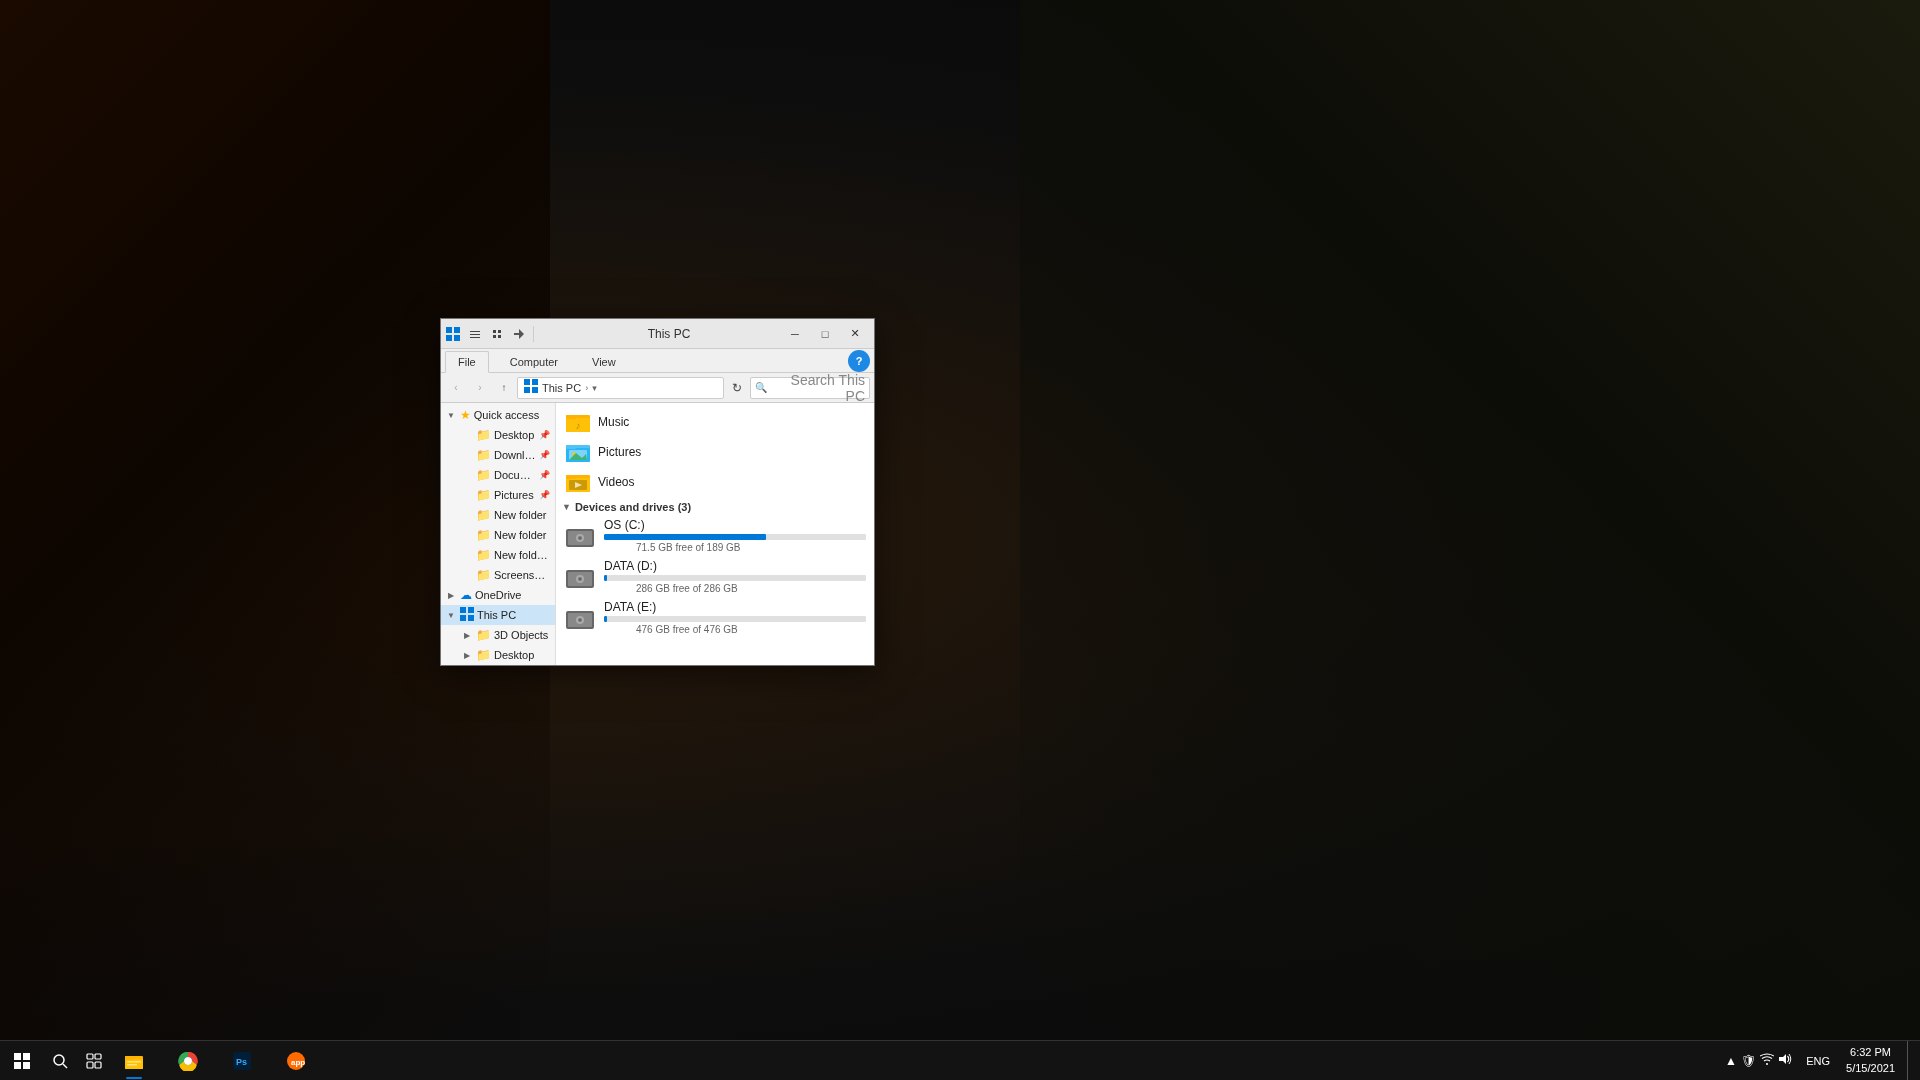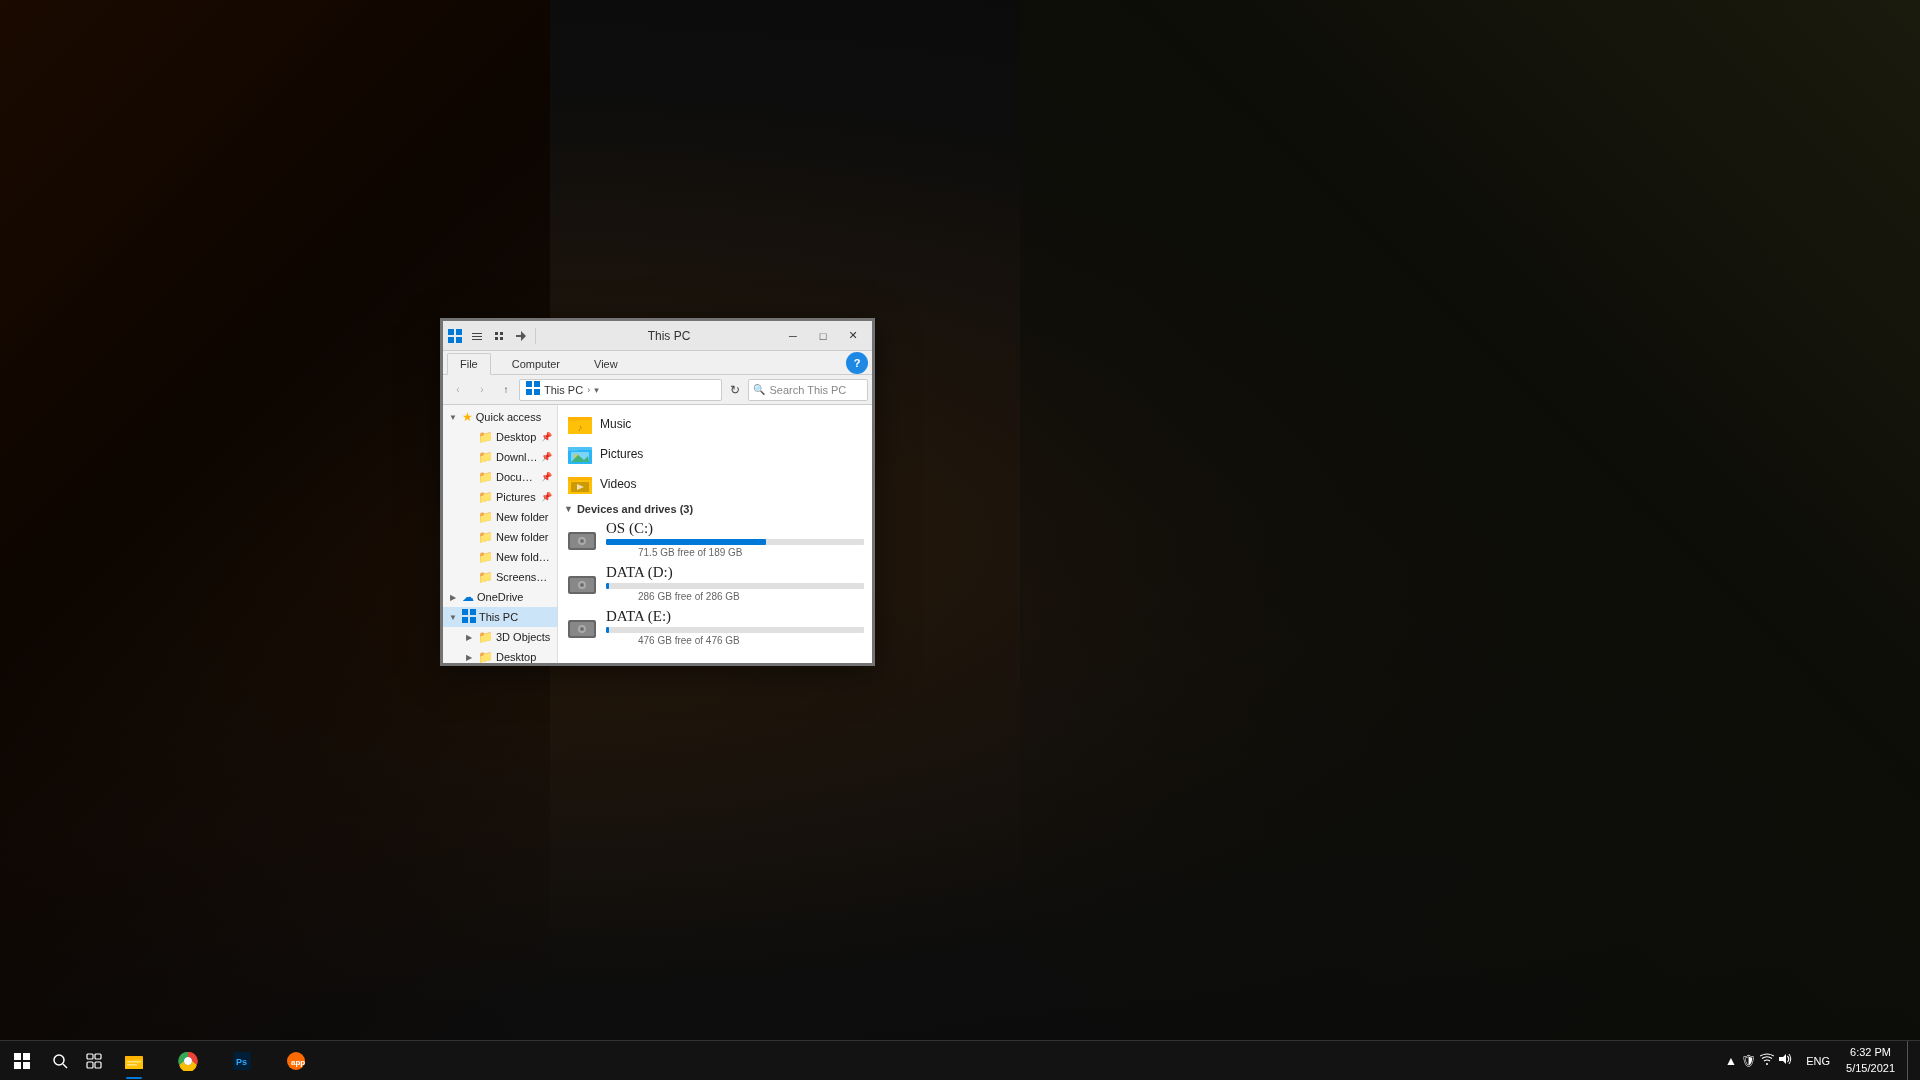--- a/index.html
+++ b/index.html
@@ -157,21 +157,21 @@
     }
 
     
     .file-explorer {
       position: absolute;
       left: 440px;
       top: 318px;
       width: 435px;
       height: 348px;
       background: #f0f0f0;
-      border: 3px solid #737373;
+      border: 1px solid #737373;
       box-shadow: 0 8px 32px rgba(0,0,0,0.5);
       z-index: 100;
       display: flex;
       flex-direction: column;
     }
 
     
     .title-bar {
       height: 30px;
       background: #e8e8e8;
@@ -365,22 +365,23 @@
       padding: 0 4px;
       gap: 4px;
     }
 
     .search-icon-small {
       font-size: 10px;
       color: #888;
     }
 
     .search-text-small {
-      font-size: 11px;
+      font-size: 14px;
       color: #888;
+      text-align: right;
     }
 
     
     .explorer-body {
       display: flex;
       flex: 1;
       overflow: hidden;
     }
 
     
@@ -514,24 +515,23 @@
       align-items: center;
       justify-content: center;
       flex-shrink: 0;
     }
 
     .drive-info {
       flex: 1;
     }
 
     .drive-label {
-      font-size: 15px;
+      font-size: 12px;
       color: #222;
       font-weight: 500;
-      font-family: Liberation Serif, serif;
     }
 
     .drive-bar-container {
       width: 100%;
       height: 6px;
       background: #e0e0e0;
       border-radius: 1px;
       margin: 2px 0;
       overflow: hidden;
     }

